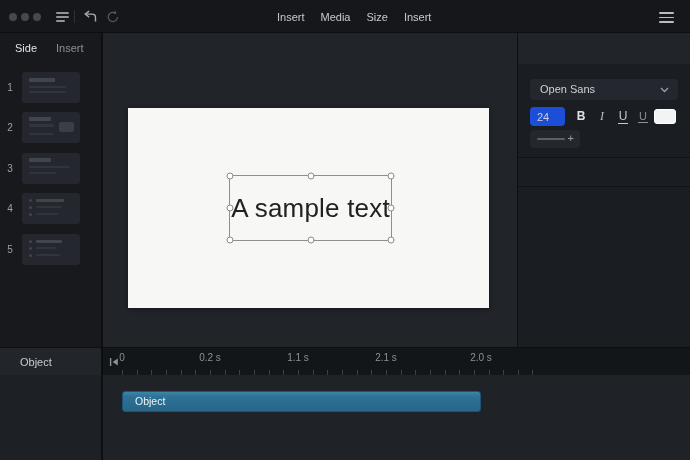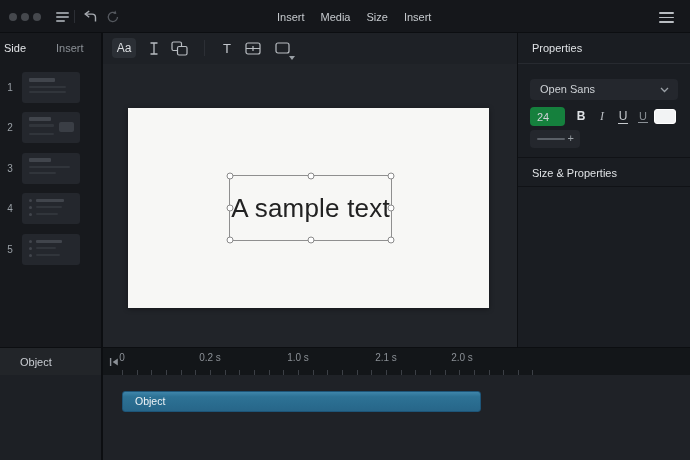--- a/index.html
+++ b/index.html
@@ -52,21 +52,21 @@
   .slide { position:absolute; left:25px; top:44px; width:361px; height:200px; background:#f7f7f5; box-shadow:0 1px 5px rgba(0,0,0,.4); }
   .textbox { position:absolute; left:101px; top:67px; width:163px; height:66px; border:1px solid #8f8f8f; display:flex; align-items:center; justify-content:center; }
   .textbox .txt { font-size:26px; color:#222; letter-spacing:.2px; }
   .handle { position:absolute; width:7px; height:7px; border-radius:50%; background:#ffffff; border:1px solid #8a8a8a; transform:translate(-50%,-50%); }
 
   
   .rpanel { position:absolute; left:518px; top:64px; width:172px; height:283px; background:#1a1d22; }
   .fontsel { position:absolute; left:12px; top:15px; width:148px; height:21px; background:#24272d; border-radius:4px; }
   .fontsel .val { position:absolute; left:10px; top:0; height:21px; line-height:21px; font-size:11px; color:#ced2d6; }
   .fontsel svg { position:absolute; right:9px; top:8px; }
-  .sizein { position:absolute; left:12px; top:43px; width:35px; height:19px; background:#15803d; border:none; border-radius:4px; color:#ced2d6; font-size:11px; padding-left:7px; font-family:"Liberation Sans",sans-serif; }
+  .sizein { position:absolute; left:12px; top:43px; width:35px; height:19px; background:#1d4ed8; border:none; border-radius:4px; color:#ced2d6; font-size:11px; padding-left:7px; font-family:"Liberation Sans",sans-serif; }
   .fmt { position:absolute; top:43px; height:19px; line-height:19px; text-align:center; cursor:default; }
   .fmt-b { left:54px; width:18px; font-size:12px; font-weight:bold; color:#dfe2e5; }
   .fmt-i { left:76px; width:16px; font-size:12px; font-style:italic; font-family:"Liberation Serif",serif; color:#b9bdc2; }
   .fmt-u { left:96px; width:18px; font-size:12px; color:#c6cace; }
   .fmt-u .u { border-bottom:1px solid #c6cace; padding:0 1px; }
   .fmt-u2 { left:116px; width:18px; font-size:11px; color:#8b9096; }
   .fmt-u2 .u { border-bottom:1px solid #8b9096; padding:0 1px; }
   .swatch { position:absolute; left:136px; top:45px; width:22px; height:15px; background:#f2f3f4; border-radius:3px; border:1px solid #ffffff; }
   .slider { position:absolute; left:12px; top:66px; width:50px; height:18px; background:#24272d; border-radius:4px; }
   .slider .track { position:absolute; left:7px; top:8px; width:28px; height:2px; background:#5a5f66; border-radius:1px; }
@@ -132,53 +132,22 @@
     </nav>
     <div class="hamburger">
         <i></i>
         <i></i>
         <i></i>
       </div>
   </div>
 
   <div class="row2">
     <div class="row2-left">
-      <span class="tab active" style="left:4px">Side</span>
+      <span class="tab active" style="left:15px">Side</span>
       <span class="tab dim" style="left:56px">Insert</span>
-    </div>
-    <div class="row2-mid">
-      <div class="tool tool-aa">Aa</div>
-      <div class="tool" style="left:42px;width:18px">
-        <svg width="12" height="13" viewBox="0 0 12 13">
-            <path d="M2.5 1 h7 M2.5 12 h7 M6 1 v11" stroke="#b9bdc2" fill="none" stroke-width="1.3"></path>
-          </svg>
-      </div>
-      <div class="tool" style="left:66px;width:20px">
-        <svg width="17" height="15" viewBox="0 0 17 15">
-            <rect x="1" y="1" width="9.5" height="8.5" rx="1.5" stroke="#b9bdc2" fill="none" stroke-width="1.2"></rect>
-            <rect x="6.5" y="5.5" width="9.5" height="8.5" rx="1.5" stroke="#b9bdc2" fill="#1e2126" stroke-width="1.2"></rect>
-          </svg>
-      </div>
-      <div class="tool-sep"></div>
-      <div class="tool tool-T" style="left:115px;width:18px">T</div>
-      <div class="tool" style="left:140px;width:20px">
-        <svg width="16" height="13" viewBox="0 0 16 13">
-            <rect x="1" y="1" width="14" height="11" rx="2" stroke="#b9bdc2" fill="none" stroke-width="1.2"></rect>
-            <path d="M1 6.5 h14 M8 4 v5" stroke="#b9bdc2" stroke-width="1.2"></path>
-          </svg>
-      </div>
-      <div class="tool shape-dd" style="left:169px;width:20px">
-        <svg width="15" height="12" viewBox="0 0 15 12">
-            <rect x="1" y="1" width="13" height="10" rx="2" stroke="#b9bdc2" fill="none" stroke-width="1.2"></rect>
-          </svg>
-        <span class="tri"></span>
-      </div>
-    </div>
-    <div class="row2-right">
-      <span class="panel-title">Properties</span>
     </div>
   </div>
 
   <aside class="sidebar">
     <div class="slide-row" style="top:8px">
       <span class="slide-num">1</span>
       <div class="thumb">
         <i class="bar light" style="left:7px;top:6px;width:26px;height:4px"></i>
         <i class="bar" style="left:7px;top:14px;width:37px;height:2px"></i>
         <i class="bar" style="left:7px;top:19px;width:37px;height:2px"></i>
@@ -252,40 +221,39 @@
     <div class="fmt fmt-b">B</div>
     <div class="fmt fmt-i">I</div>
     <div class="fmt fmt-u"><span class="u">U</span></div>
     <div class="fmt fmt-u2"><span class="u">U</span></div>
     <div class="swatch"></div>
     <div class="slider">
       <span class="track"></span>
       <span class="plus">+</span>
     </div>
     <div class="rp-div" style="top:93px"></div>
-    <div class="rp-section">Size &amp; Properties</div>
     <div class="rp-div" style="top:122px"></div>
   </aside>
 
   <div class="tl-ruler-row">
     <div class="tl-rowhead">
       <span class="lbl">Object</span>
     </div>
     <div class="tl-ruler">
       <span class="skip-btn">
         <svg width="10" height="10" viewBox="0 0 10 10">
             <path d="M1.6 1 v8" stroke="#8b9096" stroke-width="1.4"></path>
             <path d="M8.8 1.4 L3.6 5 L8.8 8.6 Z" fill="#8b9096"></path>
           </svg>
       </span>
       <span class="tick-lbl" style="left:19px">0</span>
       <span class="tick-lbl" style="left:107px">0.2 s</span>
-      <span class="tick-lbl" style="left:195px">1.0 s</span>
+      <span class="tick-lbl" style="left:195px">1.1 s</span>
       <span class="tick-lbl" style="left:283px">2.1 s</span>
-      <span class="tick-lbl" style="left:359px">2.0 s</span>
+      <span class="tick-lbl" style="left:378px">2.0 s</span>
       <div class="ticks"></div>
     </div>
   </div>
 
   <div class="tl-body">
     <div class="tl-left"></div>
     <div class="tl-track">
       <div class="tl-bar">
         <span class="lbl">Object</span>
       </div>

